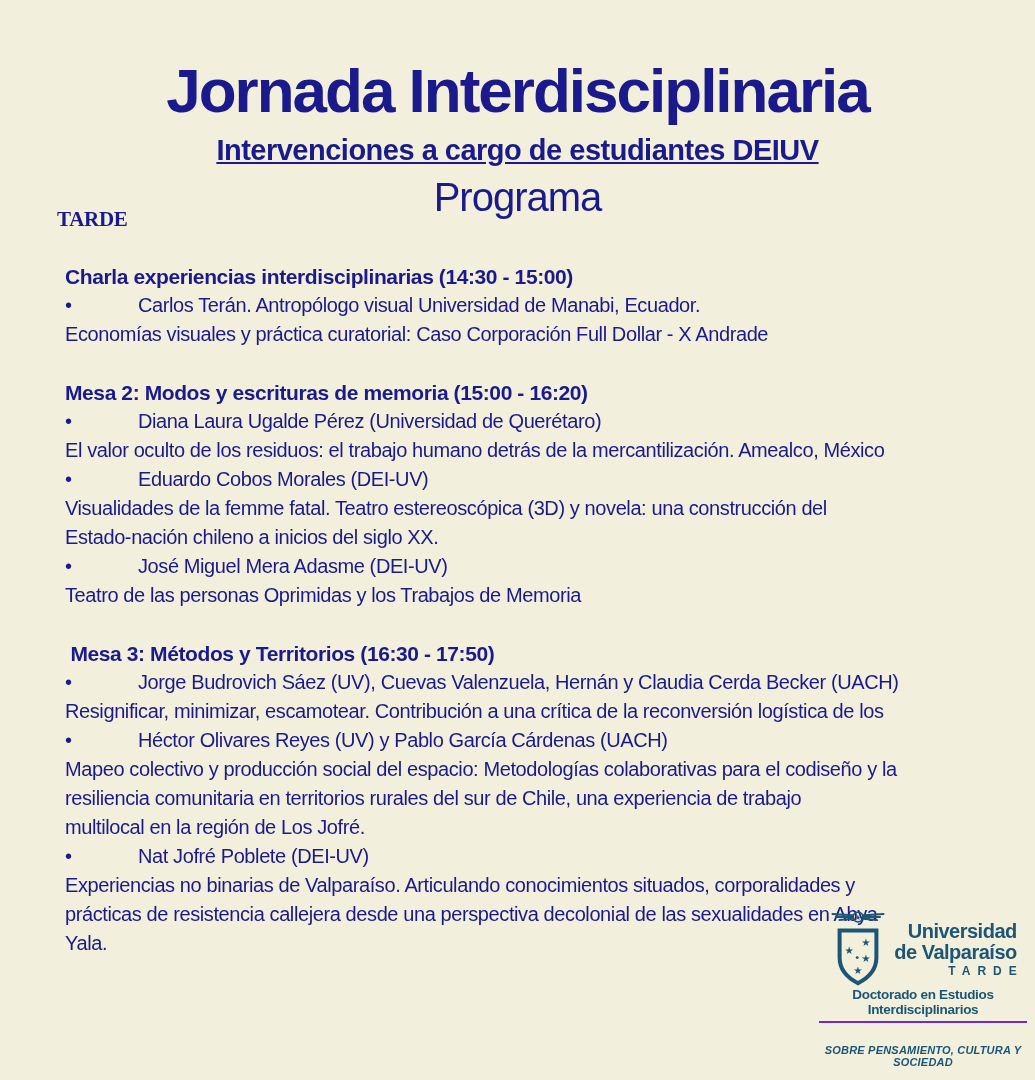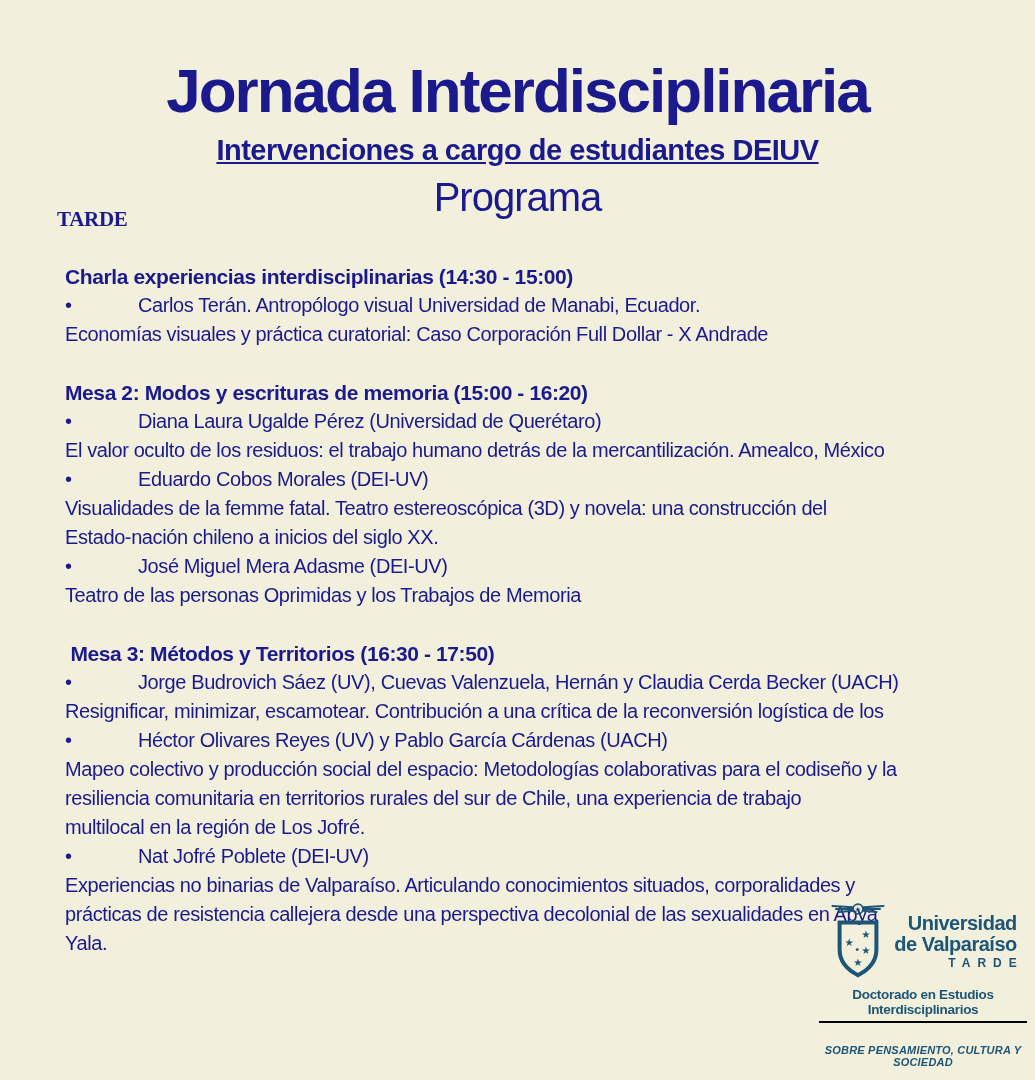--- a/index.html
+++ b/index.html
@@ -49,22 +49,22 @@
   .logo {
     position: absolute; right: 8px; bottom: 12px; width: 208px;
     color: #1c5575; text-align: center;
   }
   .crest { display: flex; justify-content: center; align-items: flex-start; gap: 7px; }
   .shield-col { display: flex; flex-direction: column; align-items: center; }
   .uv-name { text-align: right; padding-top: 12px; }
   .uv-line { font-size: 20px; font-weight: bold; line-height: 21px; letter-spacing: -0.5px; }
   .uv-country { font-size: 12px; font-weight: bold; letter-spacing: 7px; margin-right: -7px; line-height: 16px; }
   .doctorado {
-    margin-top: 8px; font-size: 13.5px; font-weight: bold; letter-spacing: -0.3px;
-    padding-bottom: 4px; border-bottom: 2px solid #000000;
+    font-size: 13.5px; font-weight: bold; letter-spacing: -0.3px;
+    padding-bottom: 4px; border-bottom: 2px solid #6d28d9;
   }
   .tagline {
     margin-top: 21px; font-size: 11px; font-weight: bold; letter-spacing: 0.2px; font-style: italic;
   }
 </style>
 </head>
 <body>
 
 <div class="poster">
 

